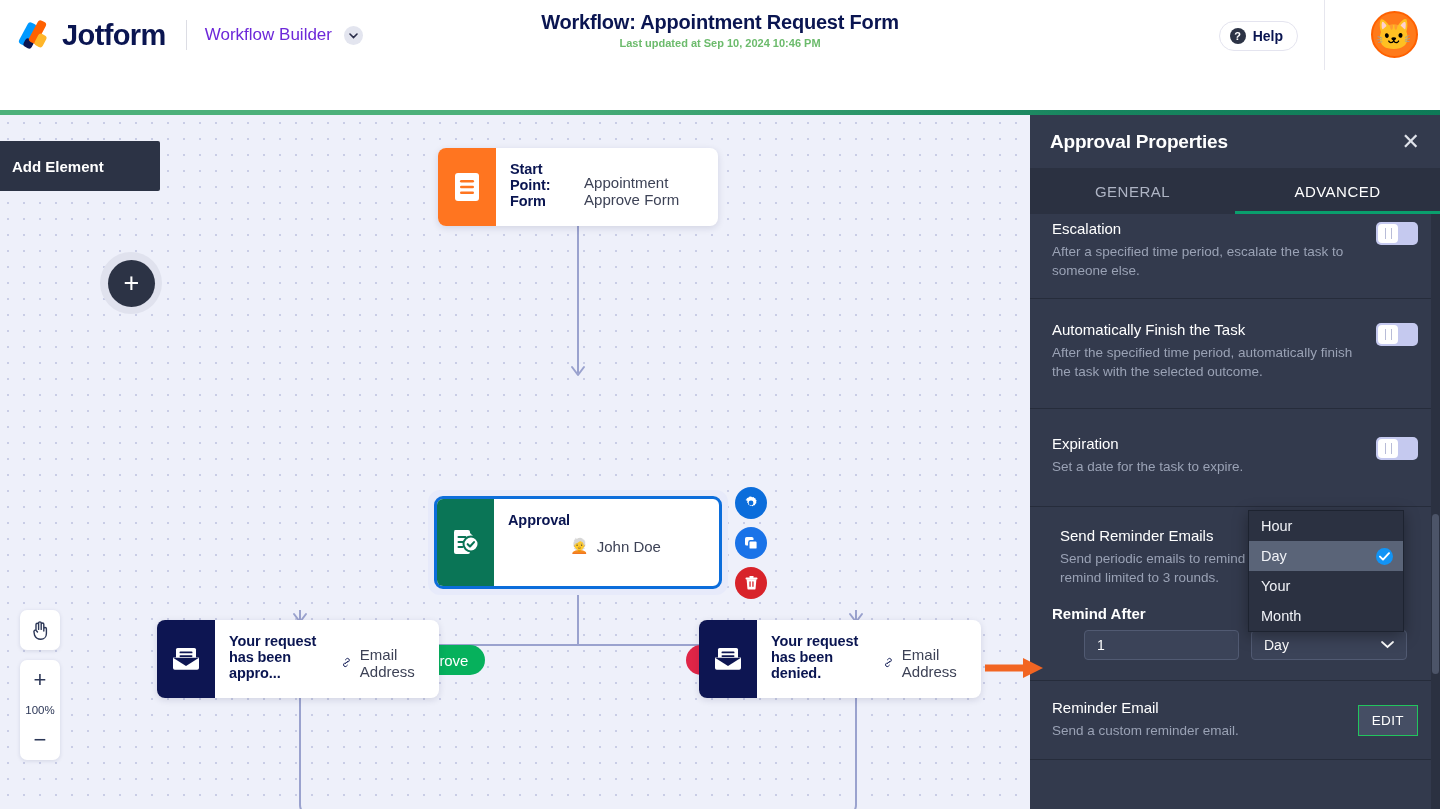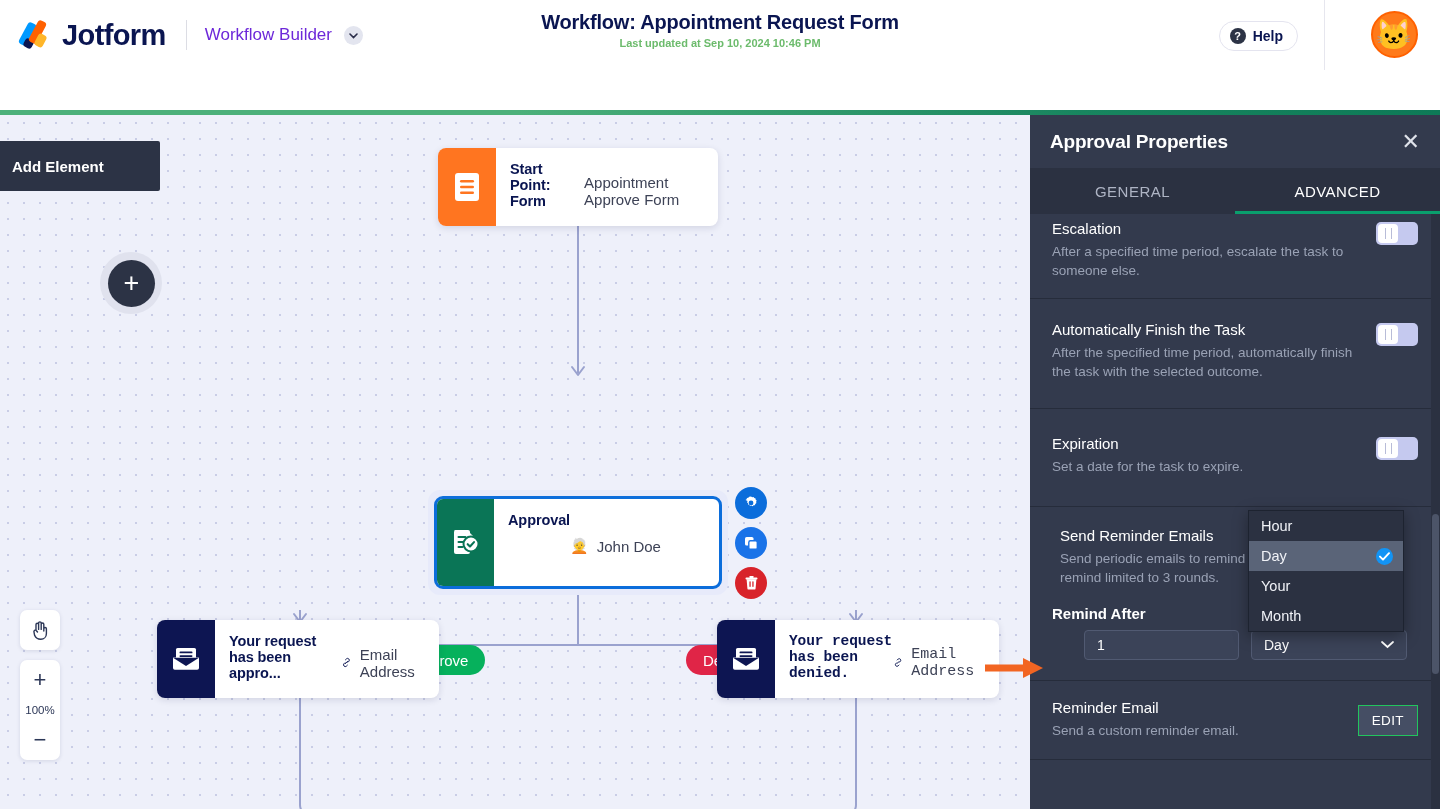--- a/index.html
+++ b/index.html
@@ -129,21 +129,21 @@
     border-radius: 12px; background: #e7eafa;
   }
   #node-approval {
     left: 434px; top: 381px; width: 288px; height: 93px;
     border: 3px solid #0b6ddb; border-radius: 9px; box-shadow: none;
   }
   #node-approval .node-ico { background: #0a7556; flex: 0 0 57px; width: 57px; }
 
   #node-approved { left: 157px; top: 505px; width: 282px; height: 78px; }
   #node-approved .node-ico { background: #0d1552; }
-  #node-denied { left: 717px; top: 505px; width: 282px; height: 78px; font-family: Liberation Mono, monospace; }
+  #node-denied { left: 699px; top: 505px; width: 282px; height: 78px; }
   #node-denied .node-ico { background: #0d1552; }
 
   .node-actions { position: absolute; left: 735px; top: 372px; display: flex; flex-direction: column; gap: 8px; }
   .act-btn {
     width: 32px; height: 32px; border-radius: 50%; display:flex; align-items:center;
     justify-content:center; cursor: pointer;
   }
   .act-gear { background: #0b6ddb; }
   .act-copy { background: #1a73e8; }
   .act-trash { background: #d8232a; }

